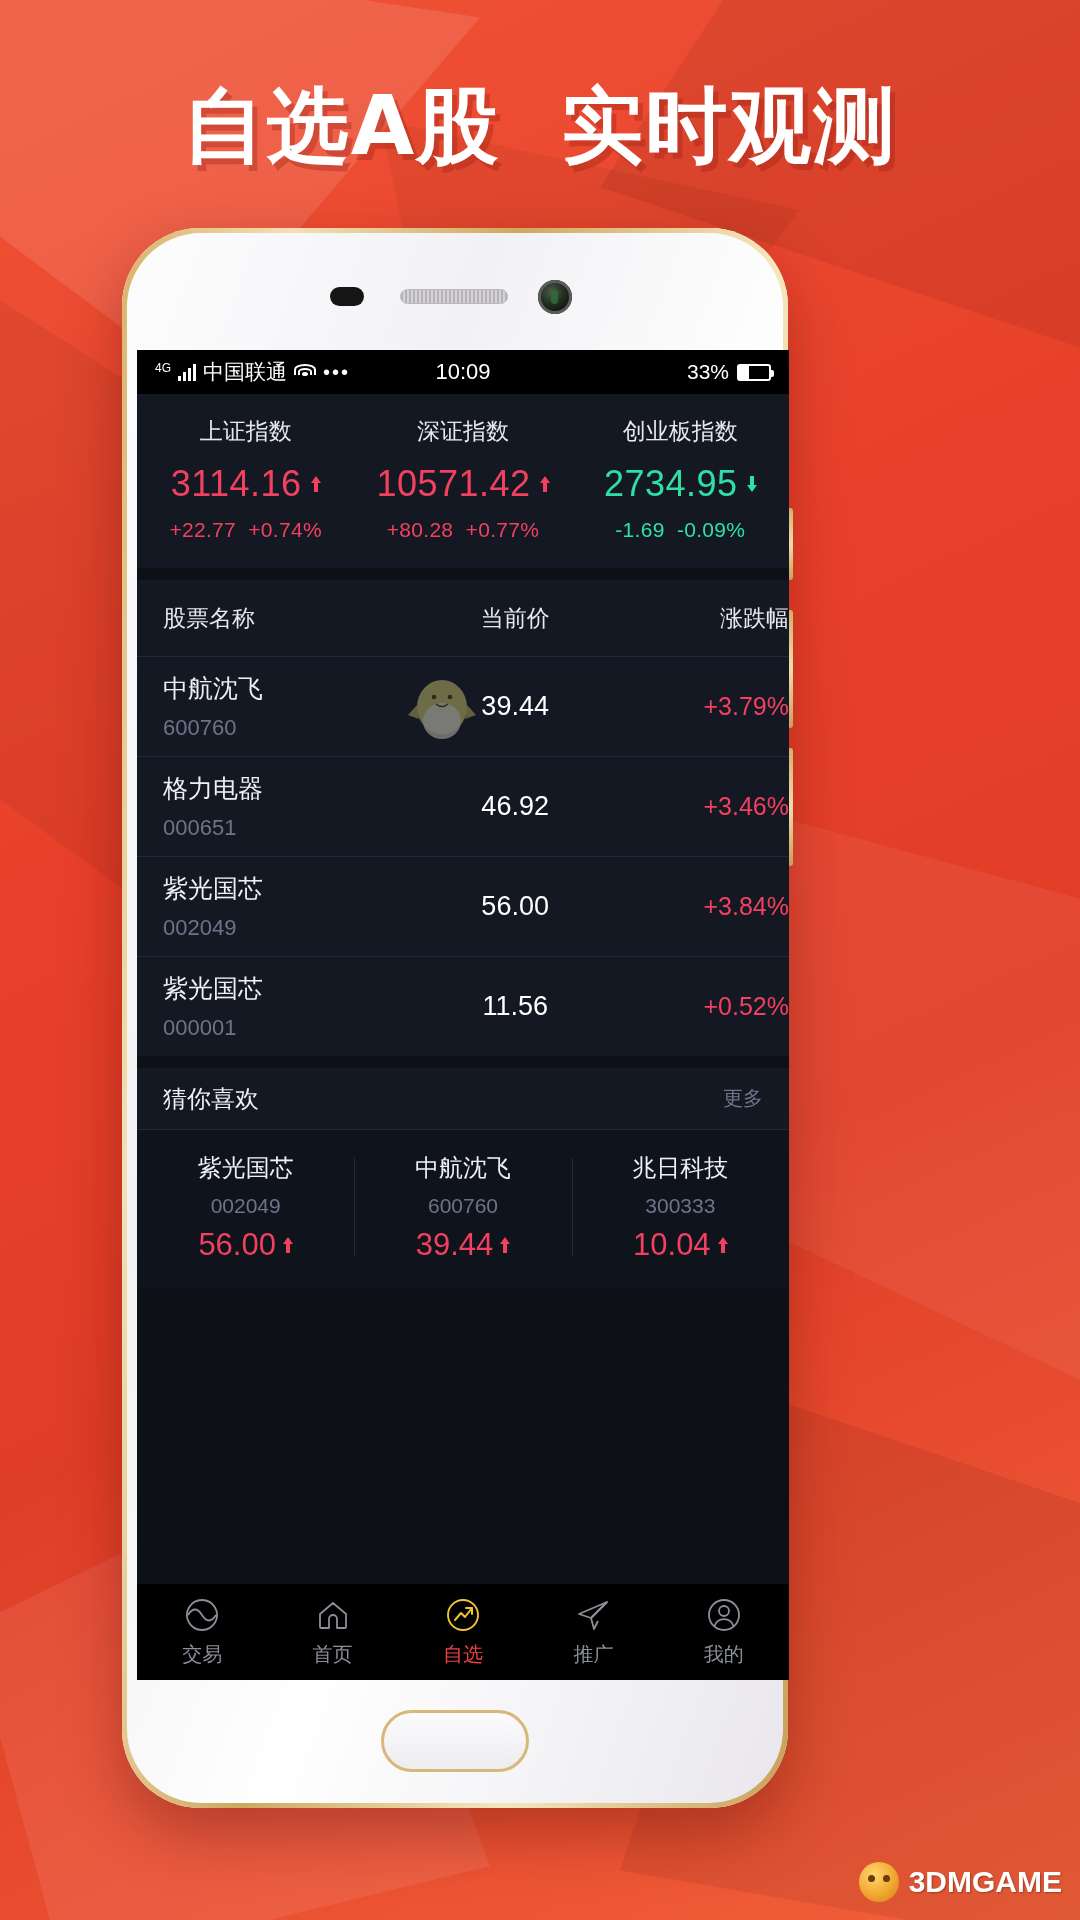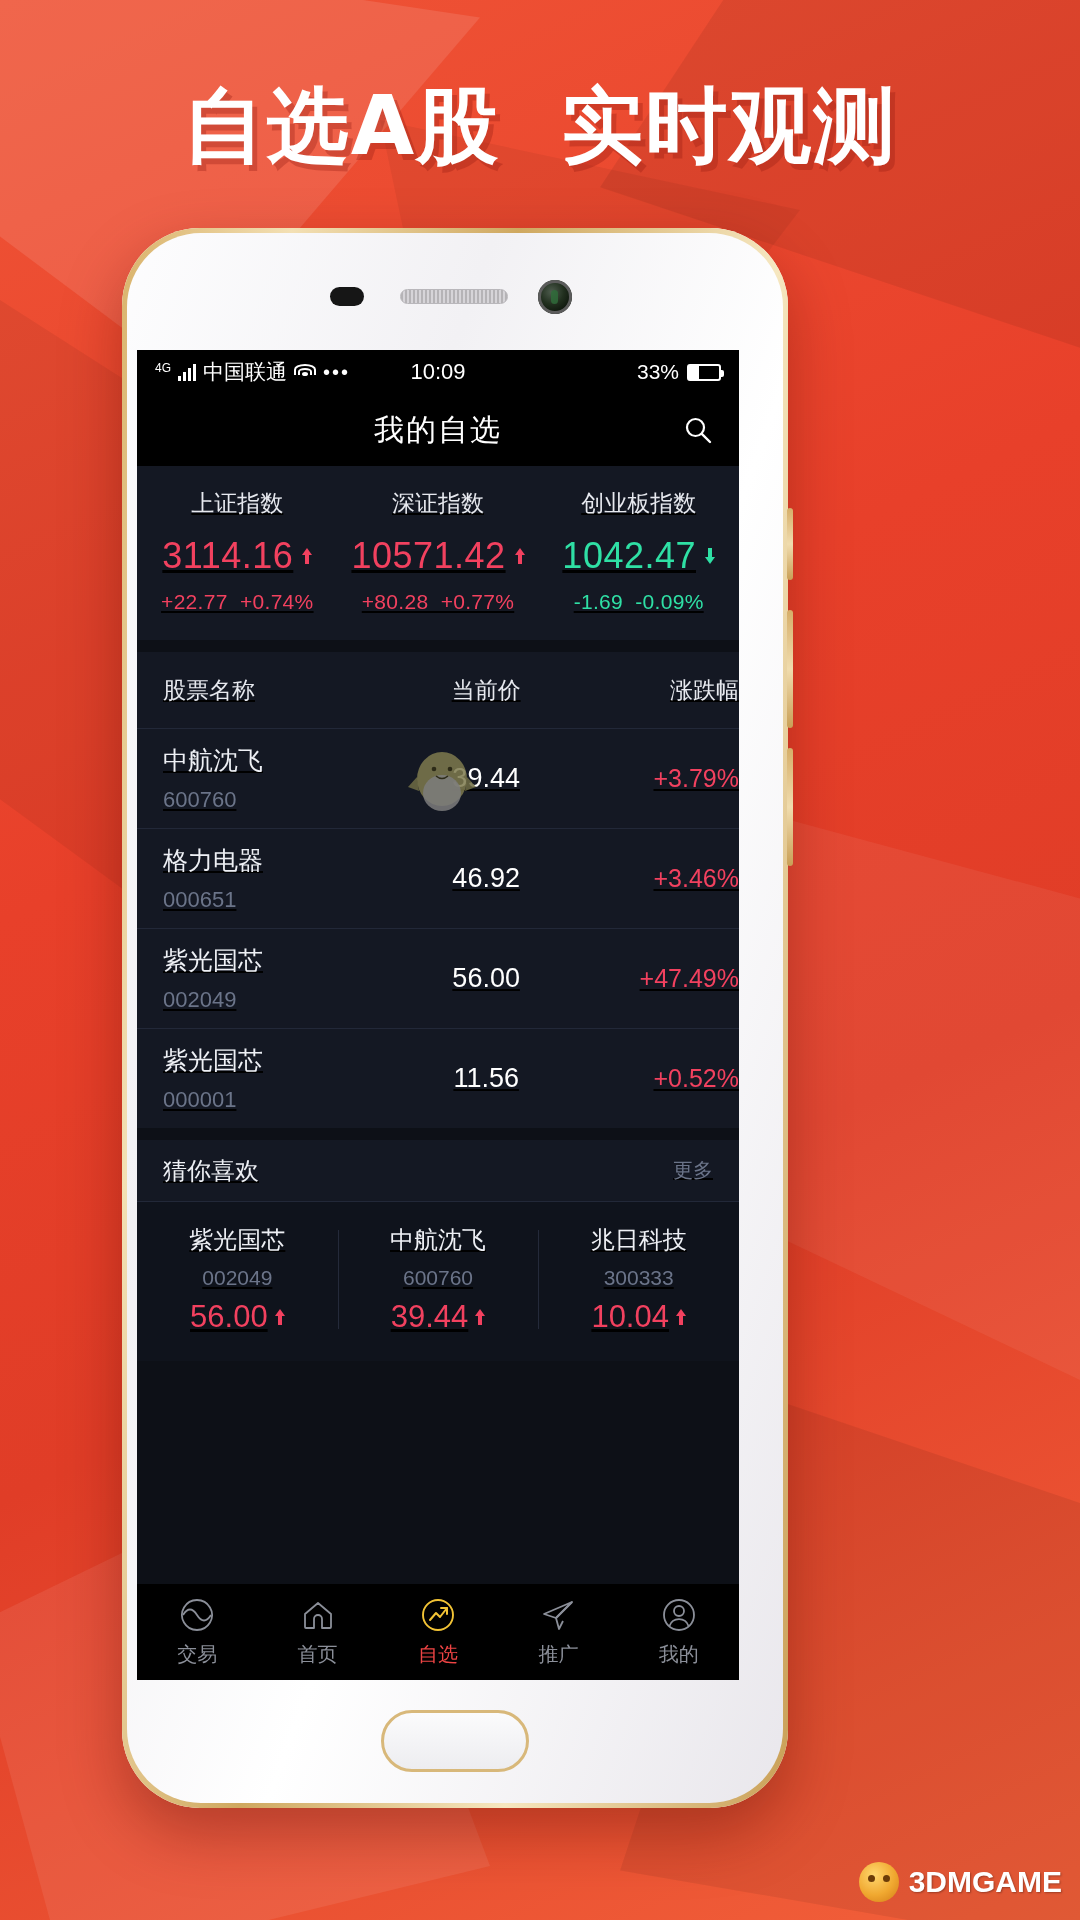--- a/index.html
+++ b/index.html
@@ -94,24 +94,23 @@
   .side-btn { position:absolute; right:-5px; width:6px; border-radius:3px;
     background:linear-gradient(180deg,#d6ae68,#f0dcae,#c99f56); }
   #sb1 { top:280px; height:72px; }
   #sb2 { top:382px; height:118px; }
   #sb3 { top:520px; height:118px; }
 
   
   #screen {
     position:absolute;
     left:15px; top:122px;
-    width:602px; height:1330px;
+    width:652px; height:1330px;
     background:#0d1017;
     overflow:hidden;
-    text-decoration:underline;
   }
 
   
   #statusbar {
     height:44px; background:#000;
     display:flex; align-items:center;
     padding:0 18px;
     color:#fff; font-size:21px;
   }
   #sb-left { display:flex; align-items:center; gap:7px; flex:1; }
@@ -302,29 +301,20 @@
       </div>
       <div id="sb-center">10:09</div>
       <div id="sb-right">
         <span id="battery-pct">33%</span>
         <span id="battery">
             <i id="battery-fill" style="width: 33%;"></i>
           </span>
       </div>
     </div>
 
-    <div id="navbar">
-      <div id="nav-title">我的自选</div>
-      <div id="search-icon">
-        <svg viewBox="0 0 30 30" width="30" height="30">
-          <circle cx="12.5" cy="12.5" r="8.5" fill="none" stroke="#ffffff" stroke-width="2.2"></circle>
-          <line x1="18.8" y1="18.8" x2="27" y2="27" stroke="#ffffff" stroke-width="2.4" stroke-linecap="round"></line>
-        </svg>
-      </div>
-    </div>
 
     <div id="index-panel">
         <div class="idx">
           <div class="idx-name">上证指数</div>
           <div class="idx-val-row">
             <span class="idx-val up-c">3114.16</span>
             <span class="arr up up-c"></span>
           </div>
           <div class="idx-chg up-c">+22.77&nbsp;&nbsp;+0.74%</div>
         </div>
@@ -332,21 +322,21 @@
           <div class="idx-name">深证指数</div>
           <div class="idx-val-row">
             <span class="idx-val up-c">10571.42</span>
             <span class="arr up up-c"></span>
           </div>
           <div class="idx-chg up-c">+80.28&nbsp;&nbsp;+0.77%</div>
         </div>
         <div class="idx">
           <div class="idx-name">创业板指数</div>
           <div class="idx-val-row">
-            <span class="idx-val down-c">1042.47</span>
+            <span class="idx-val down-c">2734.95</span>
             <span class="arr down down-c"></span>
           </div>
           <div class="idx-chg down-c">-1.69&nbsp;&nbsp;-0.09%</div>
         </div>
       </div>
 
     <div id="gap1"></div>
 
     <div id="tbl-head">
       <div class="col-name">股票名称</div>
@@ -379,21 +369,21 @@
           </div>
           <div class="col-price s-price">46.92</div>
           <div class="col-chg s-chg up-c">+3.46%</div>
         </div>
         <div class="stock-row">
           <div class="col-name">
             <div class="s-name">紫光国芯</div>
             <div class="s-code">002049</div>
           </div>
           <div class="col-price s-price">56.00</div>
-          <div class="col-chg s-chg up-c">+47.49%</div>
+          <div class="col-chg s-chg up-c">+3.84%</div>
         </div>
         <div class="stock-row">
           <div class="col-name">
             <div class="s-name">紫光国芯</div>
             <div class="s-code">000001</div>
           </div>
           <div class="col-price s-price">11.56</div>
           <div class="col-chg s-chg up-c">+0.52%</div>
         </div>
       </div>

